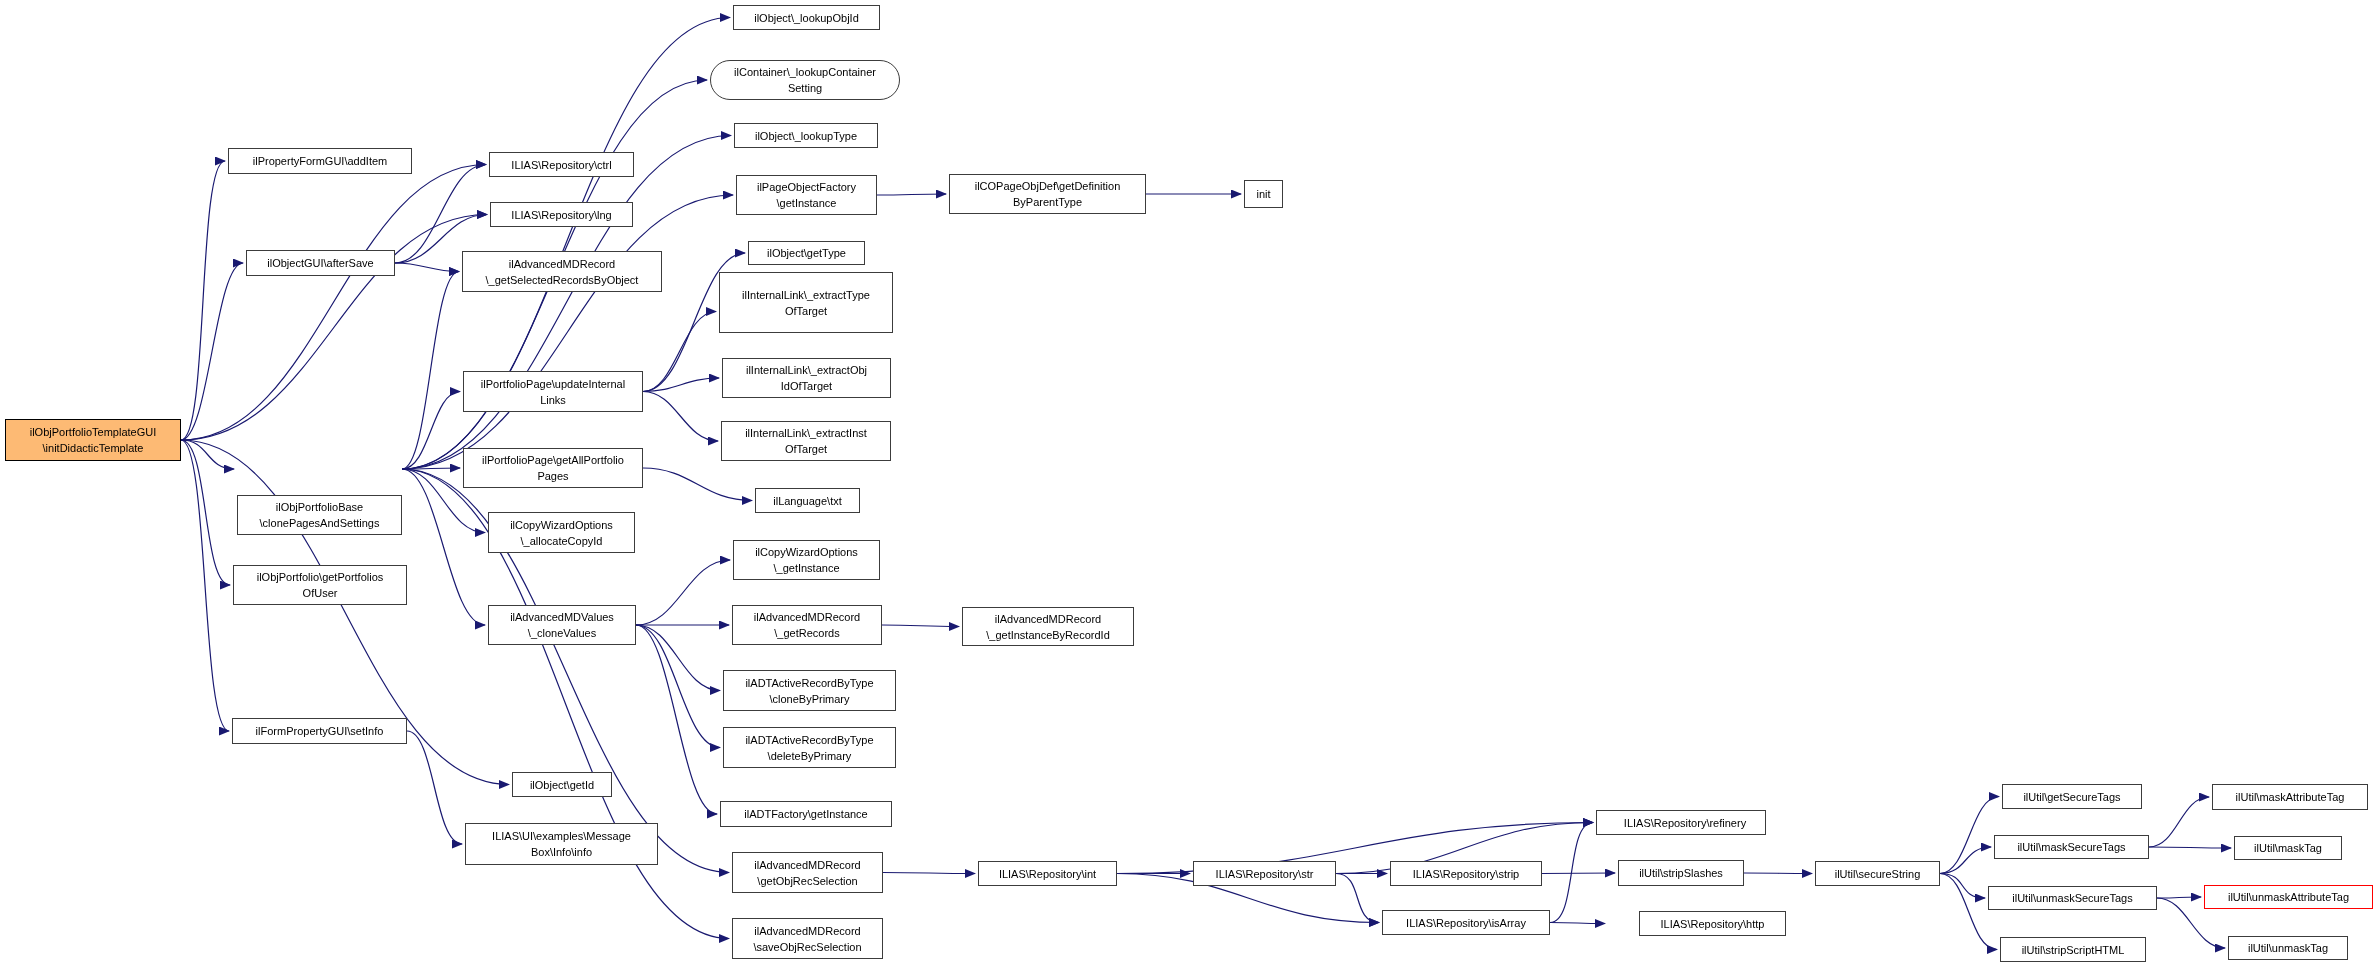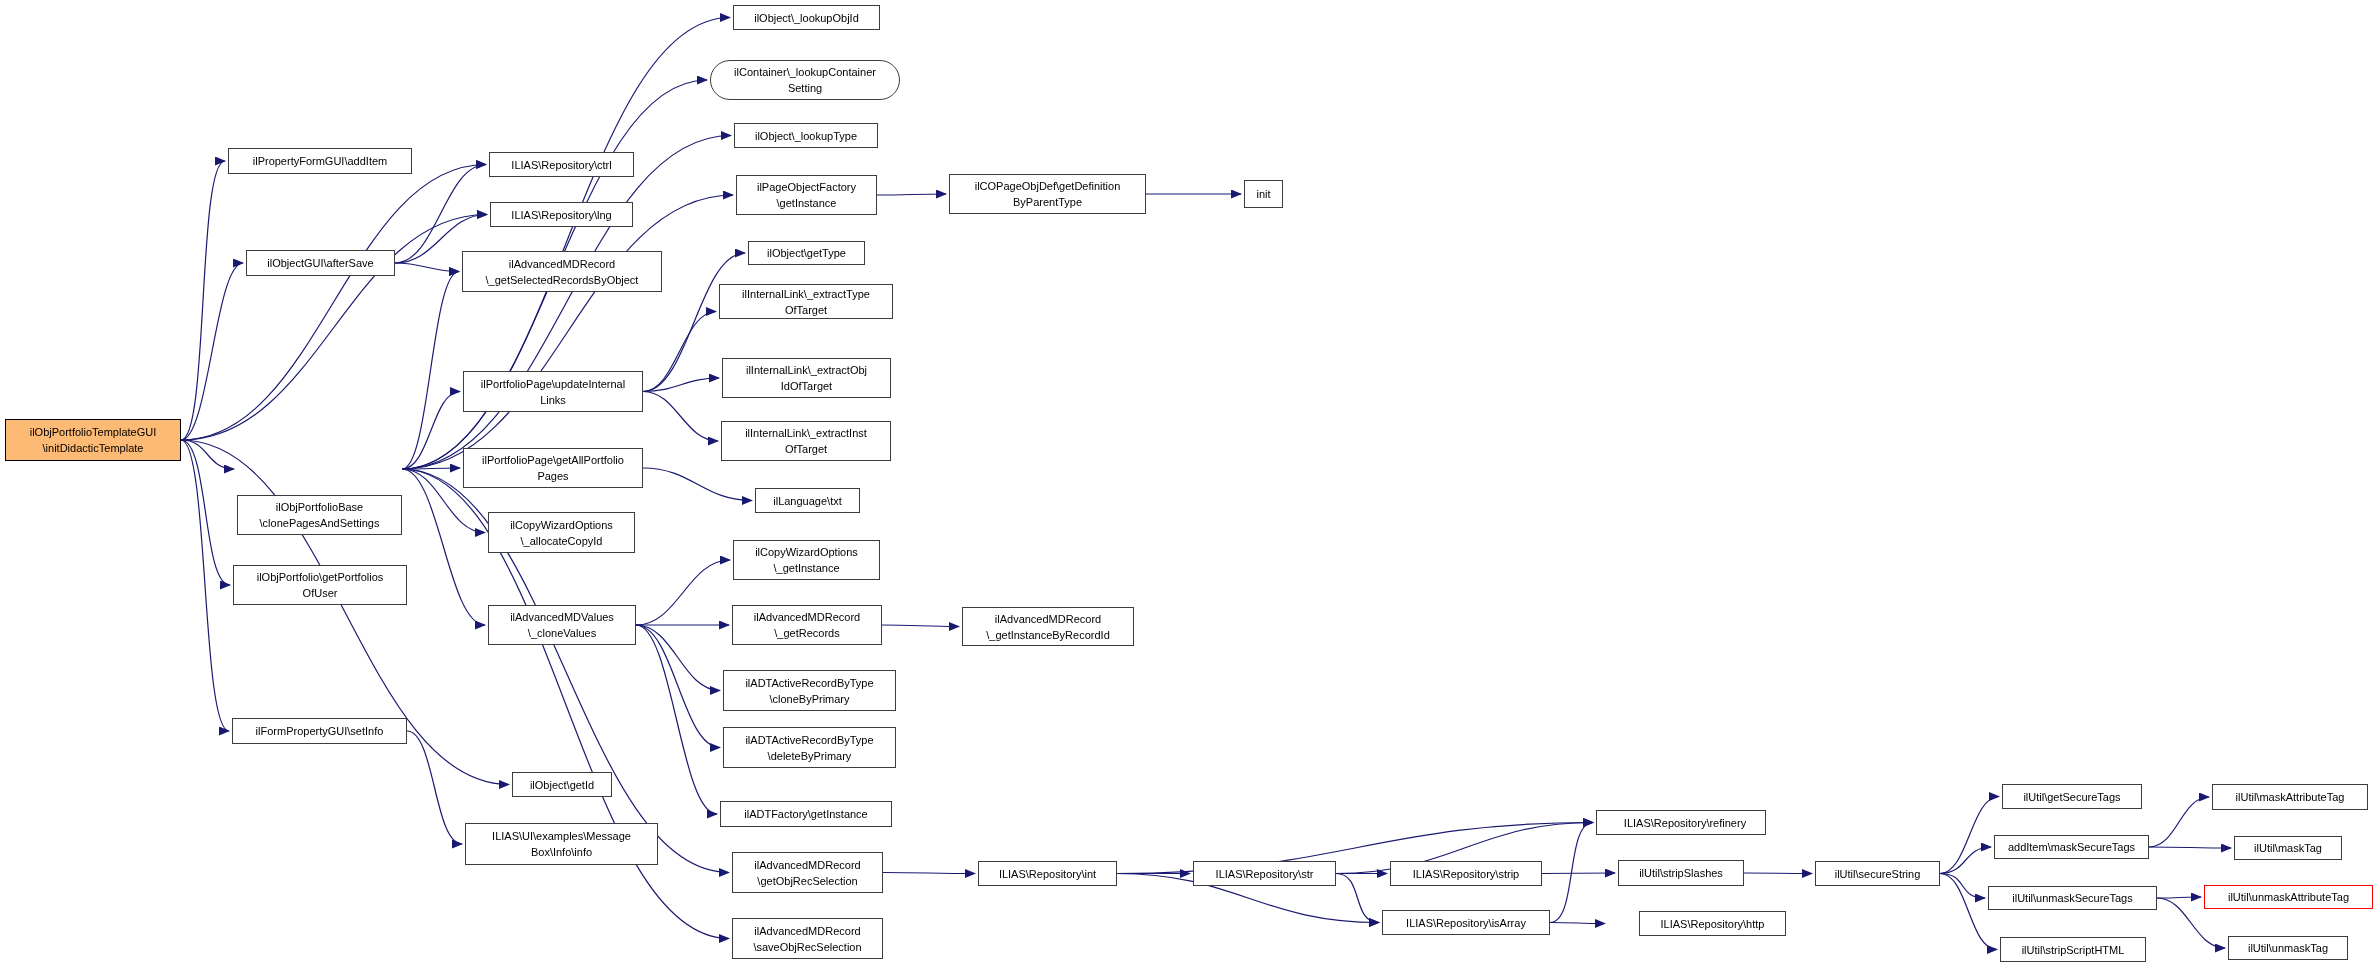--- a/index.html
+++ b/index.html
@@ -162,21 +162,21 @@
     <div class="node normal" style="left: 734px; top: 123px; width: 144px; height: 25px;">
       <div class="node-line">ilObject\_lookupType</div>
     </div>
     <div class="node normal" style="left: 736px; top: 175px; width: 141px; height: 40px;">
       <div class="node-line">ilPageObjectFactory</div>
       <div class="node-line">\getInstance</div>
     </div>
     <div class="node normal" style="left: 748px; top: 241px; width: 117px; height: 24px;">
       <div class="node-line">ilObject\getType</div>
     </div>
-    <div class="node normal" style="left: 719px; top: 284px; width: 174px; height: 35px;">
+    <div class="node normal" style="left: 719px; top: 272px; width: 174px; height: 61px;">
       <div class="node-line">ilInternalLink\_extractType</div>
       <div class="node-line">OfTarget</div>
     </div>
     <div class="node normal" style="left: 722px; top: 358px; width: 169px; height: 40px;">
       <div class="node-line">ilInternalLink\_extractObj</div>
       <div class="node-line">IdOfTarget</div>
     </div>
     <div class="node normal" style="left: 721px; top: 421px; width: 170px; height: 40px;">
       <div class="node-line">ilInternalLink\_extractInst</div>
       <div class="node-line">OfTarget</div>
@@ -243,21 +243,21 @@
     <div class="node normal" style="left: 1608px; top: 911px; width: 147px; height: 25px; margin-left: 31px;">
       <div class="node-line">ILIAS\Repository\http</div>
     </div>
     <div class="node normal" style="left: 1815px; top: 861px; width: 125px; height: 25px;">
       <div class="node-line">ilUtil\secureString</div>
     </div>
     <div class="node normal" style="left: 2002px; top: 784px; width: 140px; height: 25px;">
       <div class="node-line">ilUtil\getSecureTags</div>
     </div>
     <div class="node normal" style="left: 1994px; top: 835px; width: 155px; height: 24px;">
-      <div class="node-line">addItem\maskSecureTags</div>
+      <div class="node-line">ilUtil\maskSecureTags</div>
     </div>
     <div class="node normal" style="left: 1988px; top: 886px; width: 169px; height: 24px;">
       <div class="node-line">ilUtil\unmaskSecureTags</div>
     </div>
     <div class="node normal" style="left: 2000px; top: 937px; width: 146px; height: 25px;">
       <div class="node-line">ilUtil\stripScriptHTML</div>
     </div>
     <div class="node normal" style="left: 2212px; top: 784px; width: 156px; height: 26px;">
       <div class="node-line">ilUtil\maskAttributeTag</div>
     </div>

